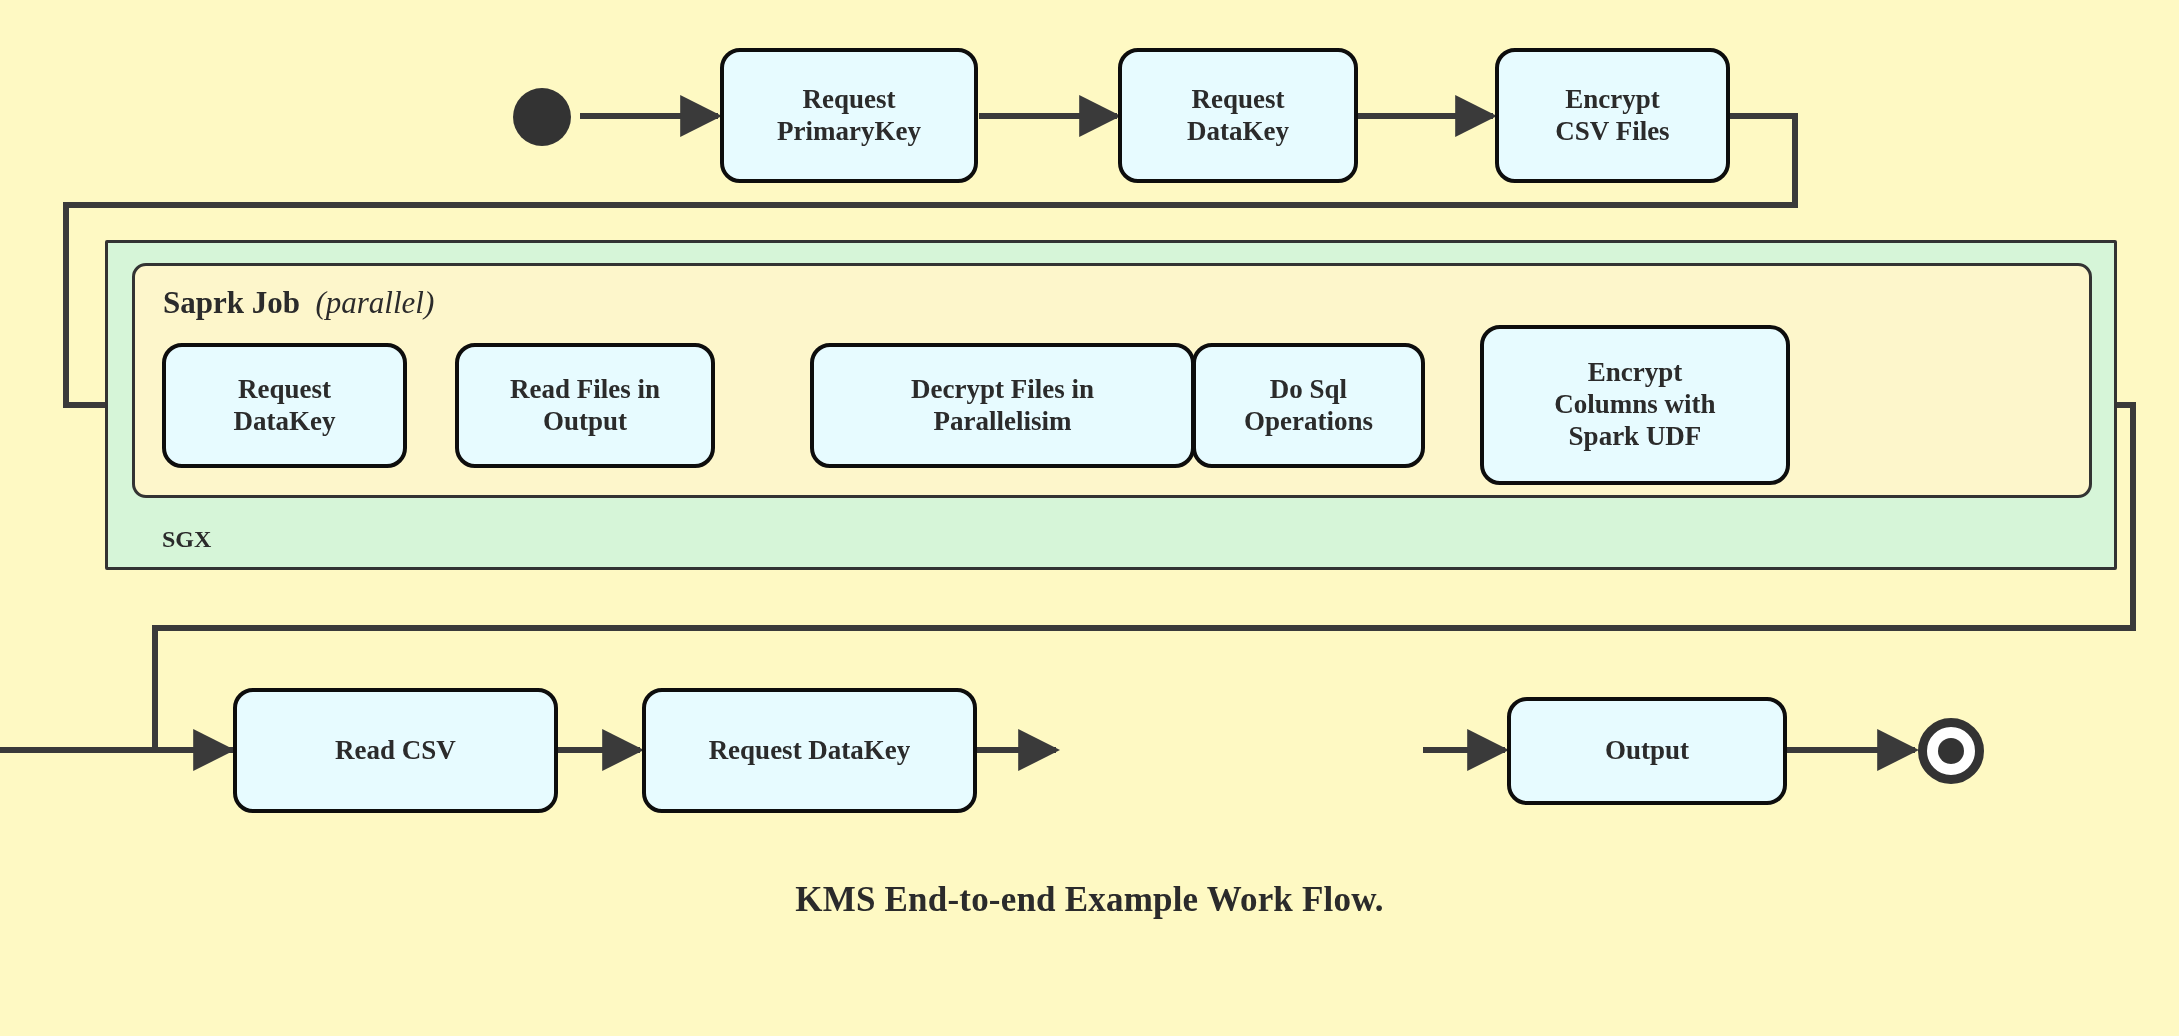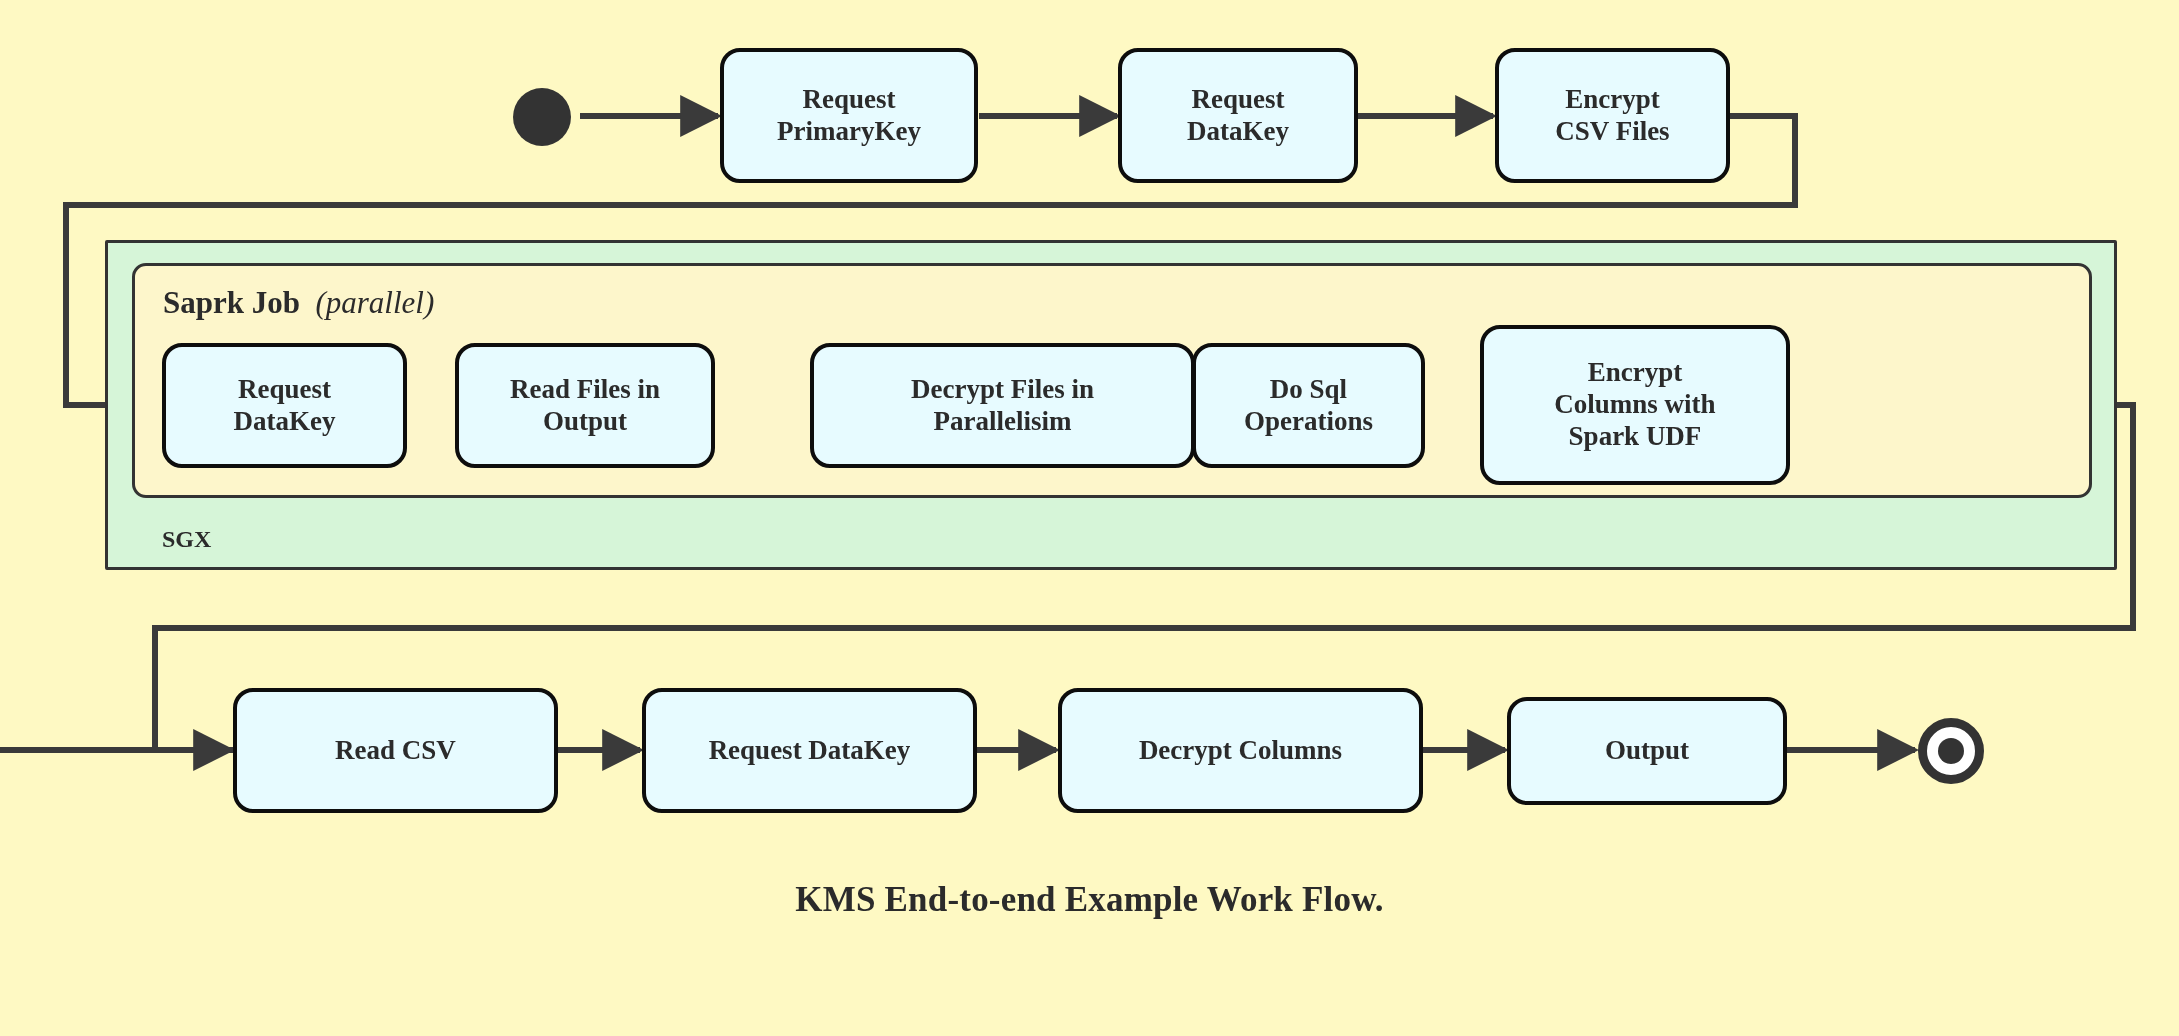--- a/index.html
+++ b/index.html
@@ -213,23 +213,20 @@
 
 
   <div class="node one-line" style="left:233px; top:688px; width:325px; height:125px;">
     <span>Read CSV</span>
   </div>
 
   <div class="node one-line" style="left:642px; top:688px; width:335px; height:125px;align-items:center;">
     <span>Request DataKey</span>
   </div>
 
-  <div class="node one-line" style="left:1058px; top:688px; width:365px; height:125px;">
-    <span>Decrypt Columns</span>
-  </div>
 
   <div class="node one-line" style="left:1507px; top:697px; width:280px; height:108px;">
     <span>Output</span>
   </div>
 
   <div class="end-node" style="left:1918px; top:718px; width:66px; height:66px;">
     <span class="inner"></span>
   </div>
 
   <div class="caption" style="left:0; top:880px;">KMS End-to-end Example Work Flow.</div>

